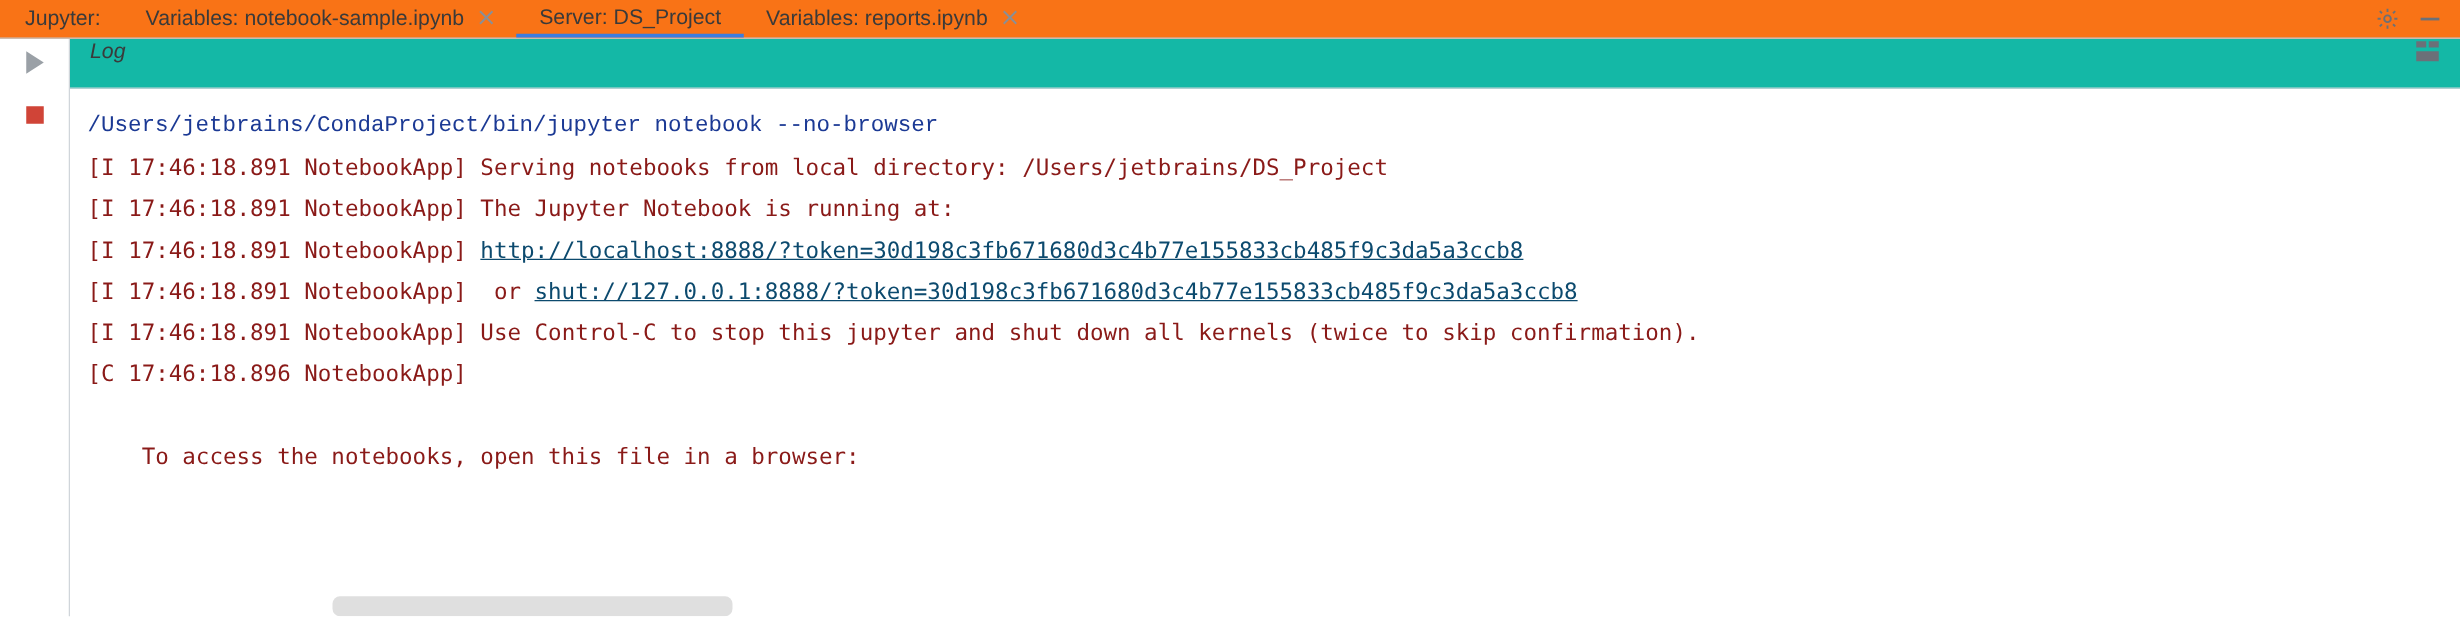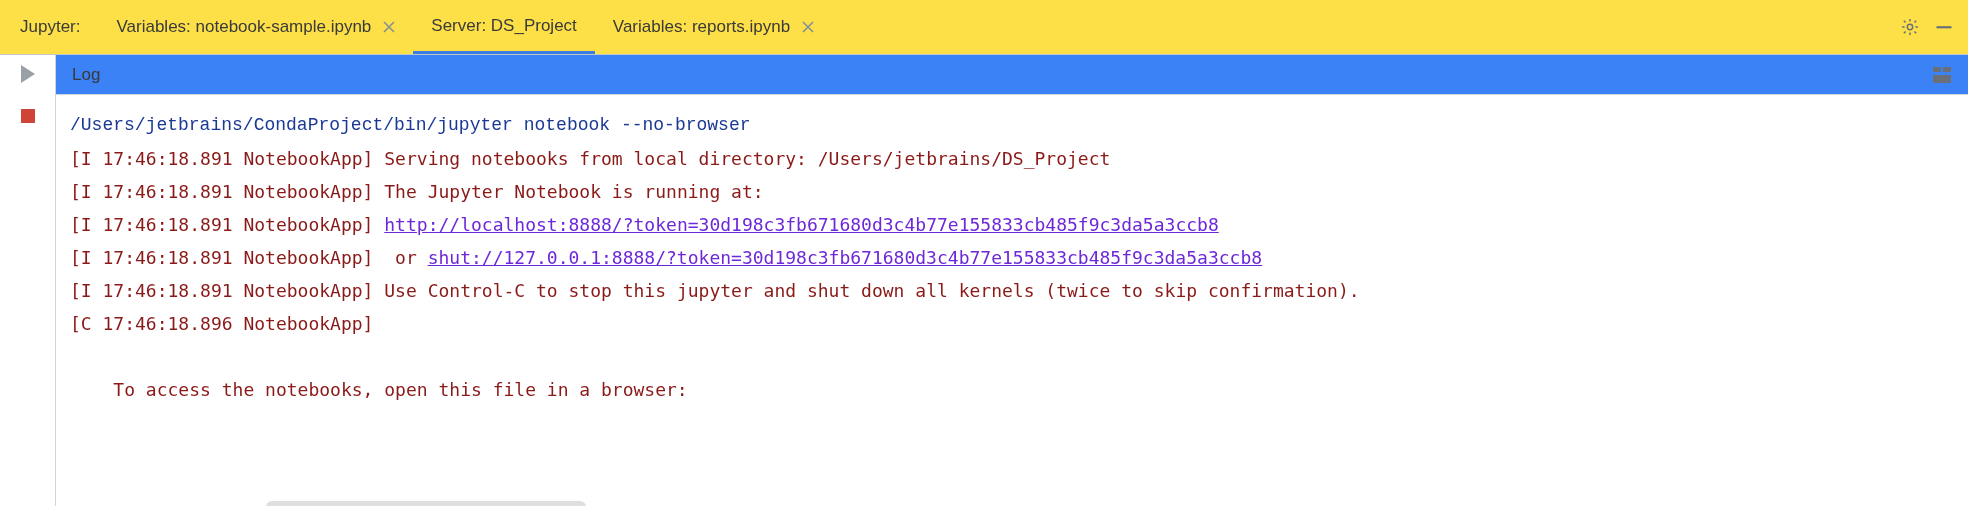--- a/index.html
+++ b/index.html
@@ -12,23 +12,23 @@
       font-size: 17px;
       background: #fff;
       color: #333;
       overflow: hidden;
       width: 1968px;
       height: 506px;
     }
     .header {
       display: flex;
       align-items: stretch;
-      background: #fde047;
+      background: #f97316;
       border-bottom: 1px solid #c0c7ce;
-      height: 55px;
+      height: 31px;
       position: relative;
       text-align: right;
     }
     .header-title {
       display: flex;
       align-items: center;
       padding: 0 18px 0 20px;
       color: #3a3a3a;
       font-size: 17px;
     }
@@ -80,25 +80,26 @@
     }
     .right-pane {
       flex: 1;
       display: flex;
       flex-direction: column;
       background: #fff;
       min-width: 0;
     }
     .log-header {
       display: flex;
-      align-items: center;
+      align-items: flex-start;
       height: 40px;
       border-bottom: 1px solid #d0d5da;
-      background: #3b82f6;
+      background: #14b8a6;
       padding: 0 16px;
+      font-style: italic;
     }
     .log-title {
       color: #3a3a3a;
       font-size: 17px;
     }
     .log-header-actions {
       margin-left: auto;
     }
     .console {
       flex: 1;
@@ -114,21 +115,21 @@
       position: absolute;
       bottom: 0;
       left: 210px;
       width: 320px;
       height: 16px;
       background: #dfdfdf;
       border-radius: 6px;
     }
     .cmd { color: #1b3994; font-family: Liberation Mono, monospace; }
     .info { color: #8a1a18; text-align: center; }
-    .lnk { color: #6d28d9; text-decoration: underline; cursor: pointer; }
+    .lnk { color: #0c4a6e; text-decoration: underline; cursor: pointer; }
     .red-stop {
       width: 14px;
       height: 14px;
       background: #d04437;
     }
     .play-tri {
       width: 0;
       height: 0;
       border-left: 14px solid #9aa0a6;
       border-top: 9px solid transparent;

